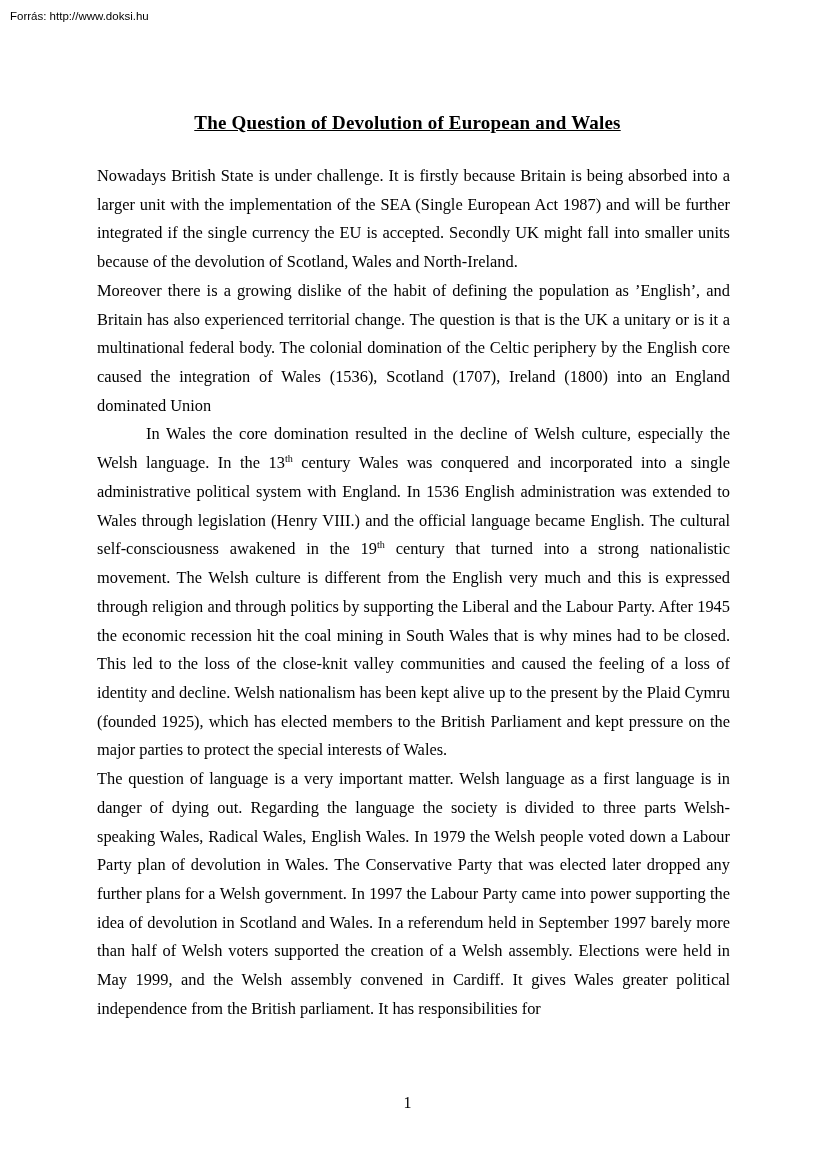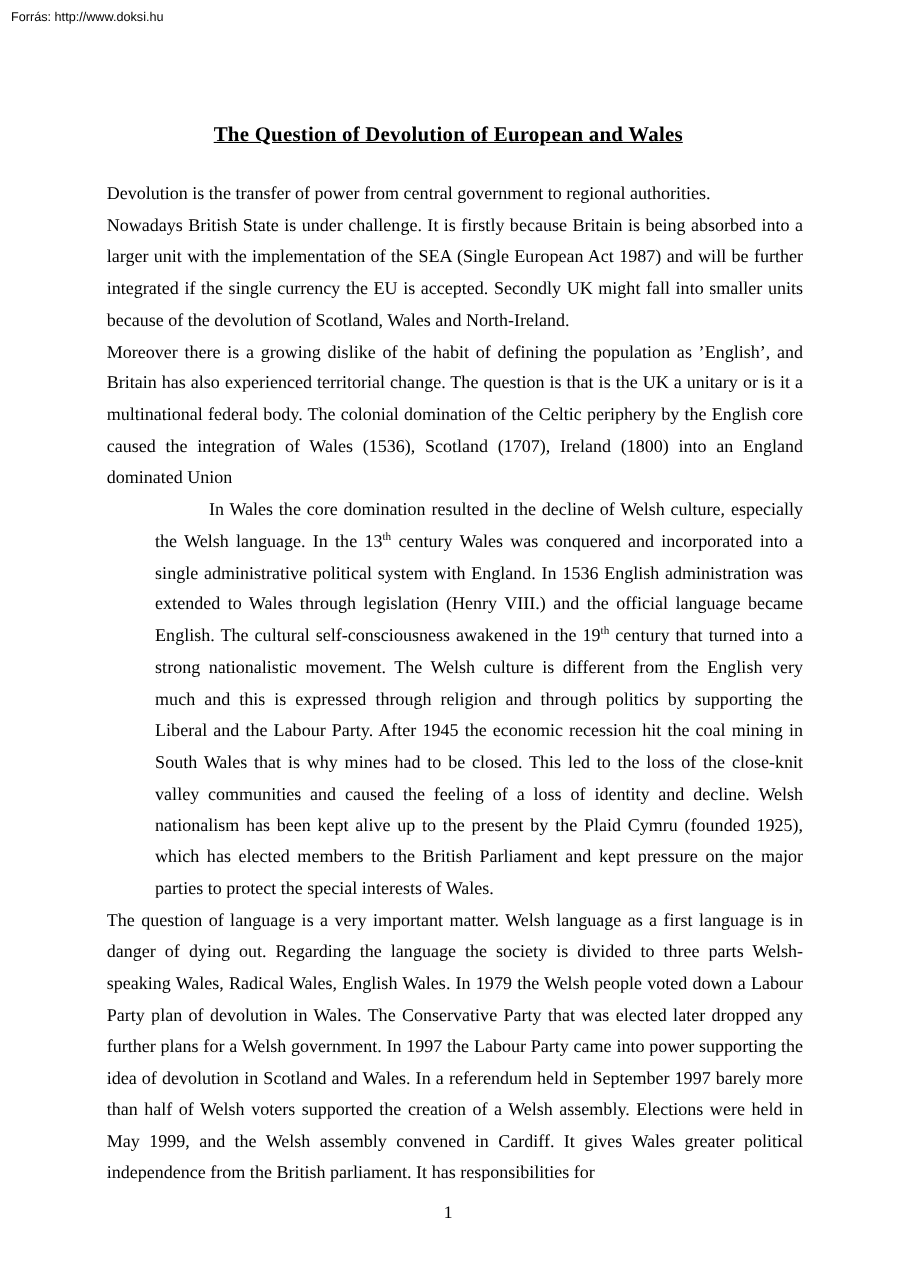--- a/index.html
+++ b/index.html
@@ -45,21 +45,20 @@
     line-height: 28.72px;
     text-align: justify;
     text-justify: inter-word;
   }
   .para {
     margin: 0;
     padding: 0;
   }
   .para.indent {
     text-indent: 49px;
-    margin-left: 44px;
   }
   .para sup {
     font-size: 0.62em;
     line-height: 0;
     vertical-align: super;
   }
   .page-number {
     position: absolute;
     top: 1094px;
     left: 0;
@@ -70,21 +69,20 @@
 </style>
 </head>
 <body>
 
 <div class="page">
   <div class="source-header">Forrás: http://www.doksi.hu</div>
 
   <h1 class="doc-title">The Question of Devolution of European and Wales</h1>
 
   <div class="doc-body">
-      <p class="para"><span>Devolution is the transfer of power from central government to regional authorities.</span></p>
       <p class="para"><span>Nowadays British State is under challenge. It is firstly because Britain is being absorbed into a larger unit with the implementation of the SEA (Single European Act 1987) and will be further integrated if the single currency the EU is accepted. Secondly UK might fall into smaller units because of the devolution of Scotland, Wales and North-Ireland.</span></p>
       <p class="para"><span>Moreover there is a growing dislike of the habit of defining the population as ’English’, and Britain has also experienced territorial change. The question is that is the UK a unitary or is it a multinational federal body. The colonial domination of the Celtic periphery by the English core caused the integration of Wales (1536), Scotland (1707), Ireland (1800) into an England dominated Union</span></p>
       <p class="para indent"><span>In Wales the core domination resulted in the decline of Welsh culture, especially the Welsh language. In the 13</span><sup>th</sup><span> century Wales was conquered and incorporated into a single administrative political system with England. In 1536 English administration was extended to Wales through legislation (Henry VIII.) and the official language became English. The cultural self-consciousness awakened in the 19</span><sup>th</sup><span> century that turned into a strong nationalistic movement. The Welsh culture is different from the English very much and this is expressed through religion and through politics by supporting the Liberal and the Labour Party. After 1945 the economic recession hit the coal mining in South Wales that is why mines had to be closed. This led to the loss of the close-knit valley communities and caused the feeling of a loss of identity and decline. Welsh nationalism has been kept alive up to the present by the Plaid Cymru (founded 1925), which has elected members to the British Parliament and kept pressure on the major parties to protect the special interests of Wales.</span></p>
       <p class="para"><span>The question of language is a very important matter. Welsh language as a first language is in danger of dying out. Regarding the language the society is divided to three parts Welsh-speaking Wales, Radical Wales, English Wales. In 1979 the Welsh people voted down a Labour Party plan of devolution in Wales. The Conservative Party that was elected later dropped any further plans for a Welsh government. In 1997 the Labour Party came into power supporting the idea of devolution in Scotland and Wales. In a referendum held in September 1997 barely more than half of Welsh voters supported the creation of a Welsh assembly. Elections were held in May 1999, and the Welsh assembly convened in Cardiff. It gives Wales greater political independence from the British parliament. It has responsibilities for</span></p>
     </div>
 
   <div class="page-number">1</div>
 </div>
 
 </body></html>

